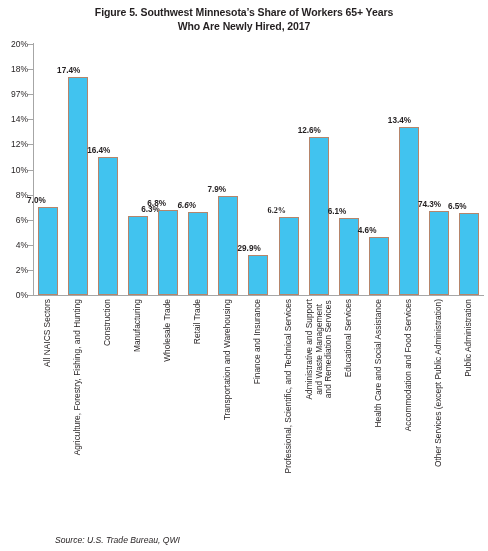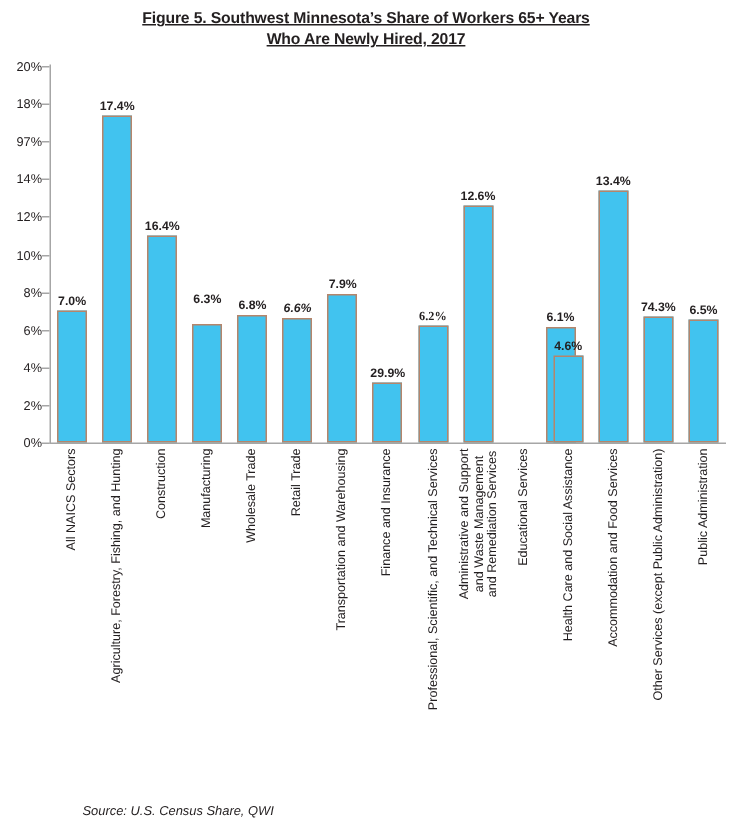--- a/index.html
+++ b/index.html
@@ -14,21 +14,20 @@
 
   
   #chart-title{
     position:absolute;
     left:0; top:5px; width:488px;
     text-align:center;
     font-size:10.5px;
     font-weight:bold;
     line-height:14px;
     letter-spacing:-0.1px;
-    text-decoration:underline;
   }
   #chart-title div{white-space:nowrap;}
 
   
   #plot{
     position:absolute;
     left:33px; top:44px;
     width:451px; height:251px;
   }
   #plot-frame-left{
@@ -73,21 +72,20 @@
     position:absolute;
     left:5px; bottom:0;
     width:20px;
     background:#41c3ef;
     border:0.5px solid #b5856b;
     box-sizing:border-box;
   }
   .bar-label{
     position:absolute;
     left:-6px; width:42px;
-    text-align:center;
     font-size:8.2px;
     font-weight:bold;
     line-height:9px;
     color:#231f20;
     white-space:nowrap;
   }
 
   
   .xlab-slot{
     position:absolute;
@@ -188,21 +186,21 @@
     <div class="bar-slot" style="left: 30.0667px; width: 30.0667px;">
       <div class="bar" title="Agriculture, Forestry, Fishing, and Hunting: 17.4%" style="height: 218.37px; background: rgb(65, 195, 239); border-color: rgb(181, 133, 107); left: 5.03333px;"></div>
       <div class="bar-label" style="bottom: 220.37px; left: -5.96667px;">17.4%</div>
     </div>
     <div class="bar-slot" style="left: 60.1333px; width: 30.0667px;">
       <div class="bar" title="Construction: 11.0%" style="height: 138.05px; background: rgb(65, 195, 239); border-color: rgb(181, 133, 107); left: 5.03333px;"></div>
       <div class="bar-label" style="bottom: 140.05px; left: -5.96667px;">16.4%</div>
     </div>
     <div class="bar-slot" style="left: 90.2px; width: 30.0667px;">
       <div class="bar" title="Manufacturing: 6.3%" style="height: 79.065px; background: rgb(65, 195, 239); border-color: rgb(181, 133, 107); left: 5.03333px;"></div>
-      <div class="bar-label" style="bottom: 91px; left: -5.96667px;">6.3%</div>
+      <div class="bar-label" style="bottom: 81px; left: -5.96667px; padding-left: 24px;">6.3%</div>
     </div>
     <div class="bar-slot" style="left: 120.267px; width: 30.0667px;">
       <div class="bar" title="Wholesale Trade: 6.8%" style="height: 85.34px; background: rgb(65, 195, 239); border-color: rgb(181, 133, 107); left: 5.03333px;"></div>
       <div class="bar-label" style="bottom: 87.34px; left: -5.96667px;">6.8%</div>
     </div>
     <div class="bar-slot" style="left: 150.333px; width: 30.0667px;">
       <div class="bar" title="Retail Trade: 6.6%" style="height: 82.83px; background: rgb(65, 195, 239); border-color: rgb(181, 133, 107); left: 5.03333px;"></div>
       <div class="bar-label" style="bottom: 84.83px; left: -5.96667px; font-style: italic;">6.6%</div>
     </div>
     <div class="bar-slot" style="left: 180.4px; width: 30.0667px;">
@@ -214,21 +212,21 @@
       <div class="bar-label" style="bottom: 42.16px; left: -5.96667px;">29.9%</div>
     </div>
     <div class="bar-slot" style="left: 240.533px; width: 30.0667px; font-family: Liberation Serif, serif;">
       <div class="bar" title="Professional, Scientific, and Technical Services: 6.2%" style="height: 77.81px; background: rgb(65, 195, 239); border-color: rgb(181, 133, 107); left: 5.03333px;"></div>
       <div class="bar-label" style="bottom: 79.81px; left: -5.96667px;">6.2%</div>
     </div>
     <div class="bar-slot" style="left: 270.6px; width: 30.0667px;">
       <div class="bar" title="Administrative and Support and Waste Management and Remediation Services: 12.6%" style="height: 158.13px; background: rgb(65, 195, 239); border-color: rgb(181, 133, 107); left: 5.03333px;"></div>
       <div class="bar-label" style="bottom: 160.13px; left: -5.96667px;">12.6%</div>
     </div>
-    <div class="bar-slot" style="left: 300.667px; width: 30.0667px; margin-left: 25px;">
+    <div class="bar-slot" style="left: 300.667px; width: 30.0667px;">
       <div class="bar" title="Educational Services: 6.1%" style="height: 76.555px; background: rgb(65, 195, 239); border-color: rgb(181, 133, 107); left: 5.03333px;"></div>
       <div class="bar-label" style="bottom: 78.555px; left: -5.96667px;">6.1%</div>
     </div>
     <div class="bar-slot" style="left: 330.733px; width: 30.0667px;">
       <div class="bar" title="Health Care and Social Assistance: 4.6%" style="height: 57.73px; background: rgb(65, 195, 239); border-color: rgb(181, 133, 107); left: 5.03333px;"></div>
       <div class="bar-label" style="bottom: 59.73px; left: -5.96667px;">4.6%</div>
     </div>
     <div class="bar-slot" style="left: 360.8px; width: 30.0667px;">
       <div class="bar" title="Accommodation and Food Services: 13.4%" style="height: 168.17px; background: rgb(65, 195, 239); border-color: rgb(181, 133, 107); left: 5.03333px;"></div>
       <div class="bar-label" style="bottom: 170.17px; left: -5.96667px;">13.4%</div>
@@ -288,13 +286,13 @@
       <div class="xlab-rot">Accommodation and Food Services</div>
     </div>
     <div class="xlab-slot" style="left: 423.867px; width: 30.0667px;">
       <div class="xlab-rot">Other Services (except Public Administration)</div>
     </div>
     <div class="xlab-slot" style="left: 453.933px; width: 30.0667px;">
       <div class="xlab-rot">Public Administration</div>
     </div>
   </div>
 
-<div id="source-note">Source: U.S. Census Share, QWI</div>
+<div id="source-note">Source: U.S. Trade Bureau, QWI</div>
 
 </body></html>

